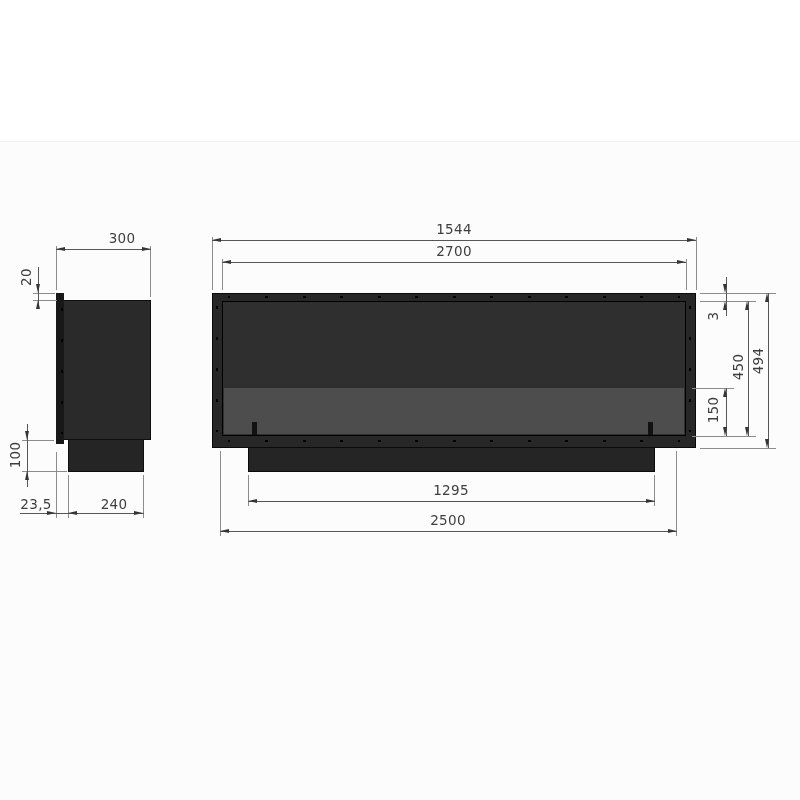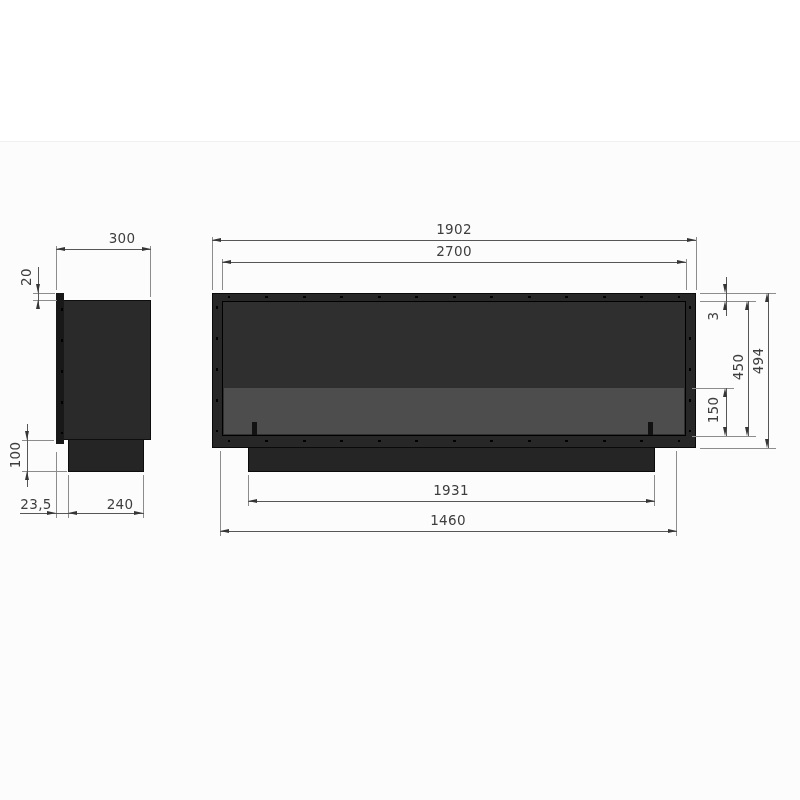--- a/index.html
+++ b/index.html
@@ -74,21 +74,21 @@
 
   <div>
     <div class="ev" style="left:56px;top:452px;height:66px;"></div>
     <div class="ev" style="left:68px;top:475px;height:43px;"></div>
     <div class="ev" style="left:143px;top:475px;height:43px;"></div>
     <div class="dh" style="left:20px;top:513px;width:124px;"></div>
     <div class="a a-r" style="left:47px;top:511px;"></div>
     <div class="a a-l" style="left:68px;top:511px;"></div>
     <div class="a a-r" style="left:134px;top:511px;"></div>
     <span class="t" style="left:36px;top:505px;">23,5</span>
-    <span class="t" style="left:120px;top:505px;">240</span>
+    <span class="t" style="left:114px;top:505px;">240</span>
   </div>
 
   <div>
 
     <div class="solid" style="left:212px;top:293px;width:484px;height:155px;background:#272727;border:1px solid #0a0a0a;"></div>
 
     <div class="solid" style="left:222px;top:301px;width:464px;height:135px;background:#2f2f2f;border:1.5px solid #000;"></div>
 
     <div class="solid" style="left:224px;top:388px;width:460px;height:46px;background:#4d4d4d;"></div>
 
@@ -102,21 +102,21 @@
 
     <div class="solid" style="left:248px;top:448px;width:407px;height:24px;background:#252525;border:1px solid #0a0a0a;border-top:none;"></div>
   </div>
 
   <div>
     <div class="ev" style="left:212px;top:237px;height:53px;"></div>
     <div class="ev" style="left:696px;top:237px;height:53px;"></div>
     <div class="dh" style="left:212px;top:240px;width:484px;"></div>
     <div class="a a-l" style="left:212px;top:238px;"></div>
     <div class="a a-r" style="left:687px;top:238px;"></div>
-    <span class="t" style="left:454px;top:230px;">1902</span>
+    <span class="t" style="left:454px;top:230px;">1544</span>
   </div>
 
   <div>
     <div class="ev" style="left:222px;top:259px;height:31px;"></div>
     <div class="ev" style="left:686px;top:259px;height:31px;"></div>
     <div class="dh" style="left:222px;top:262px;width:464px;"></div>
     <div class="a a-l" style="left:222px;top:260px;"></div>
     <div class="a a-r" style="left:677px;top:260px;"></div>
     <span class="t" style="left:454px;top:252px;">2700</span>
   </div>
@@ -153,24 +153,24 @@
     <div class="a a-d" style="left:723px;top:427px;"></div>
     <span class="t r" style="left:714px;top:410px;">150</span>
   </div>
 
   <div>
     <div class="ev" style="left:248px;top:475px;height:31px;"></div>
     <div class="ev" style="left:654px;top:475px;height:31px;"></div>
     <div class="dh" style="left:248px;top:501px;width:407px;"></div>
     <div class="a a-l" style="left:248px;top:499px;"></div>
     <div class="a a-r" style="left:646px;top:499px;"></div>
-    <span class="t" style="left:451px;top:491px;">1931</span>
+    <span class="t" style="left:451px;top:491px;">1295</span>
   </div>
 
   <div>
     <div class="ev" style="left:220px;top:451px;height:85px;"></div>
     <div class="ev" style="left:676px;top:451px;height:85px;"></div>
     <div class="dh" style="left:220px;top:531px;width:457px;"></div>
     <div class="a a-l" style="left:220px;top:529px;"></div>
     <div class="a a-r" style="left:668px;top:529px;"></div>
-    <span class="t" style="left:448px;top:521px;">1460</span>
+    <span class="t" style="left:448px;top:521px;">2500</span>
   </div>
 </div>
 
 </body></html>

